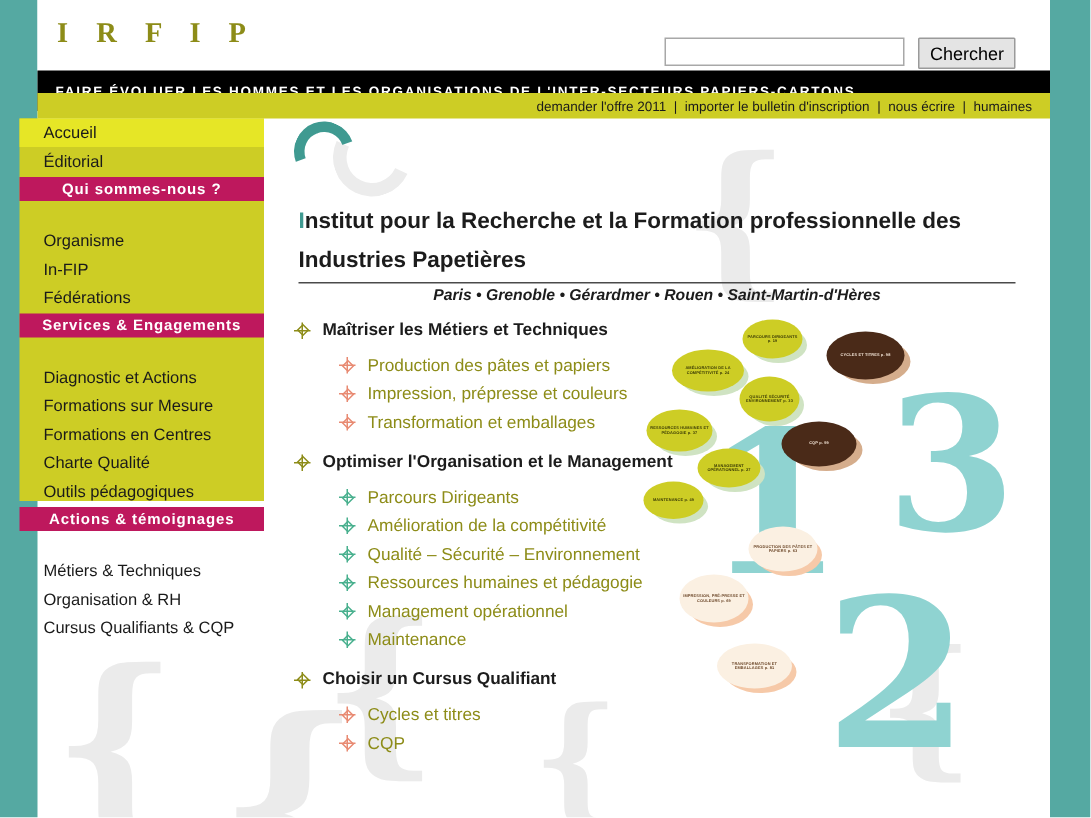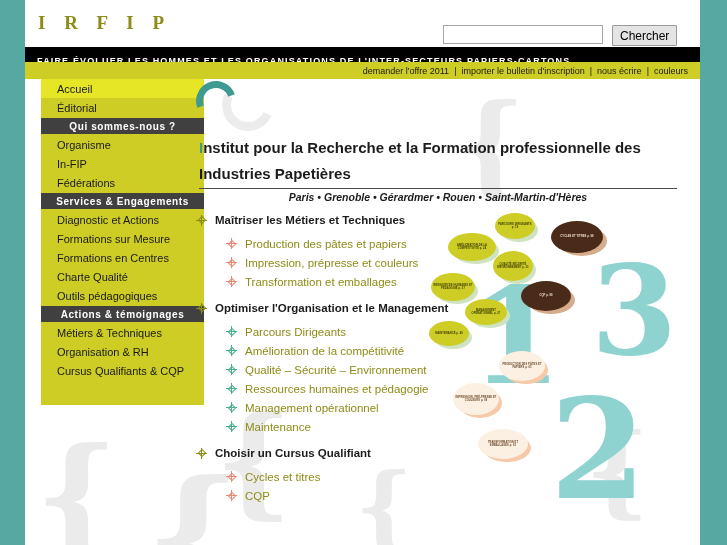--- a/index.html
+++ b/index.html
@@ -112,45 +112,45 @@
     white-space: nowrap;
   }
   .toplinks a {
     color: #1a1a1a;
     text-decoration: none;
   }
   .toplinks .sep { padding: 0 5px; color: #1a1a1a; }
 
   
   .sidebar {
-    position: absolute; left: 41px; top: 79px;
-    width: 163px; height: 326px;
+    position: absolute; left: 13px; top: 79px;
+    width: 163px; height: 255px;
     background: #cdcd25;
   }
   .side-item {
     height: 19px;
     display: flex; align-items: center;
     padding-left: 16px;
     font-size: 11px;
     color: #1a1a1a;
     cursor: pointer;
     white-space: nowrap;
   }
   .side-item.highlight { background: #e6e626; }
   .side-head {
     height: 16px;
-    background: #404040;
+    background: #be185d;
     color: #ffffff;
     font-size: 10px;
     font-weight: bold;
     letter-spacing: 0.6px;
     display: flex; align-items: center; justify-content: center;
     white-space: nowrap;
     margin-top: 1px;
-    margin-bottom: 1px;
+    margin-bottom: 17px;
   }
 
   
   .main {
     position: absolute; left: 188px; top: 79px;
     width: 512px; height: 466px;
     background: transparent;
     overflow: hidden;
   }
 
@@ -317,21 +317,21 @@
 
   <div class="tagline">FAIRE ÉVOLUER LES HOMMES ET LES ORGANISATIONS DE L'INTER-SECTEURS PAPIERS-CARTONS</div>
 
   <div class="toplinks">
       <a href="#">demander l'offre 2011</a>
       <span class="sep">|</span>
       <a href="#">importer le bulletin d'inscription</a>
       <span class="sep">|</span>
       <a href="#">nous écrire</a>
       <span class="sep">|</span>
-      <a href="#">couleurs</a>
+      <a href="#">humaines</a>
     </div>
 
   <div class="sidebar">
       <div class="side-item highlight">Accueil</div>
       <div class="side-item">Éditorial</div>
       <div class="side-head">Qui sommes-nous ?</div>
       <div class="side-item">Organisme</div>
       <div class="side-item">In-FIP</div>
       <div class="side-item">Fédérations</div>
       <div class="side-head">Services &amp; Engagements</div>

